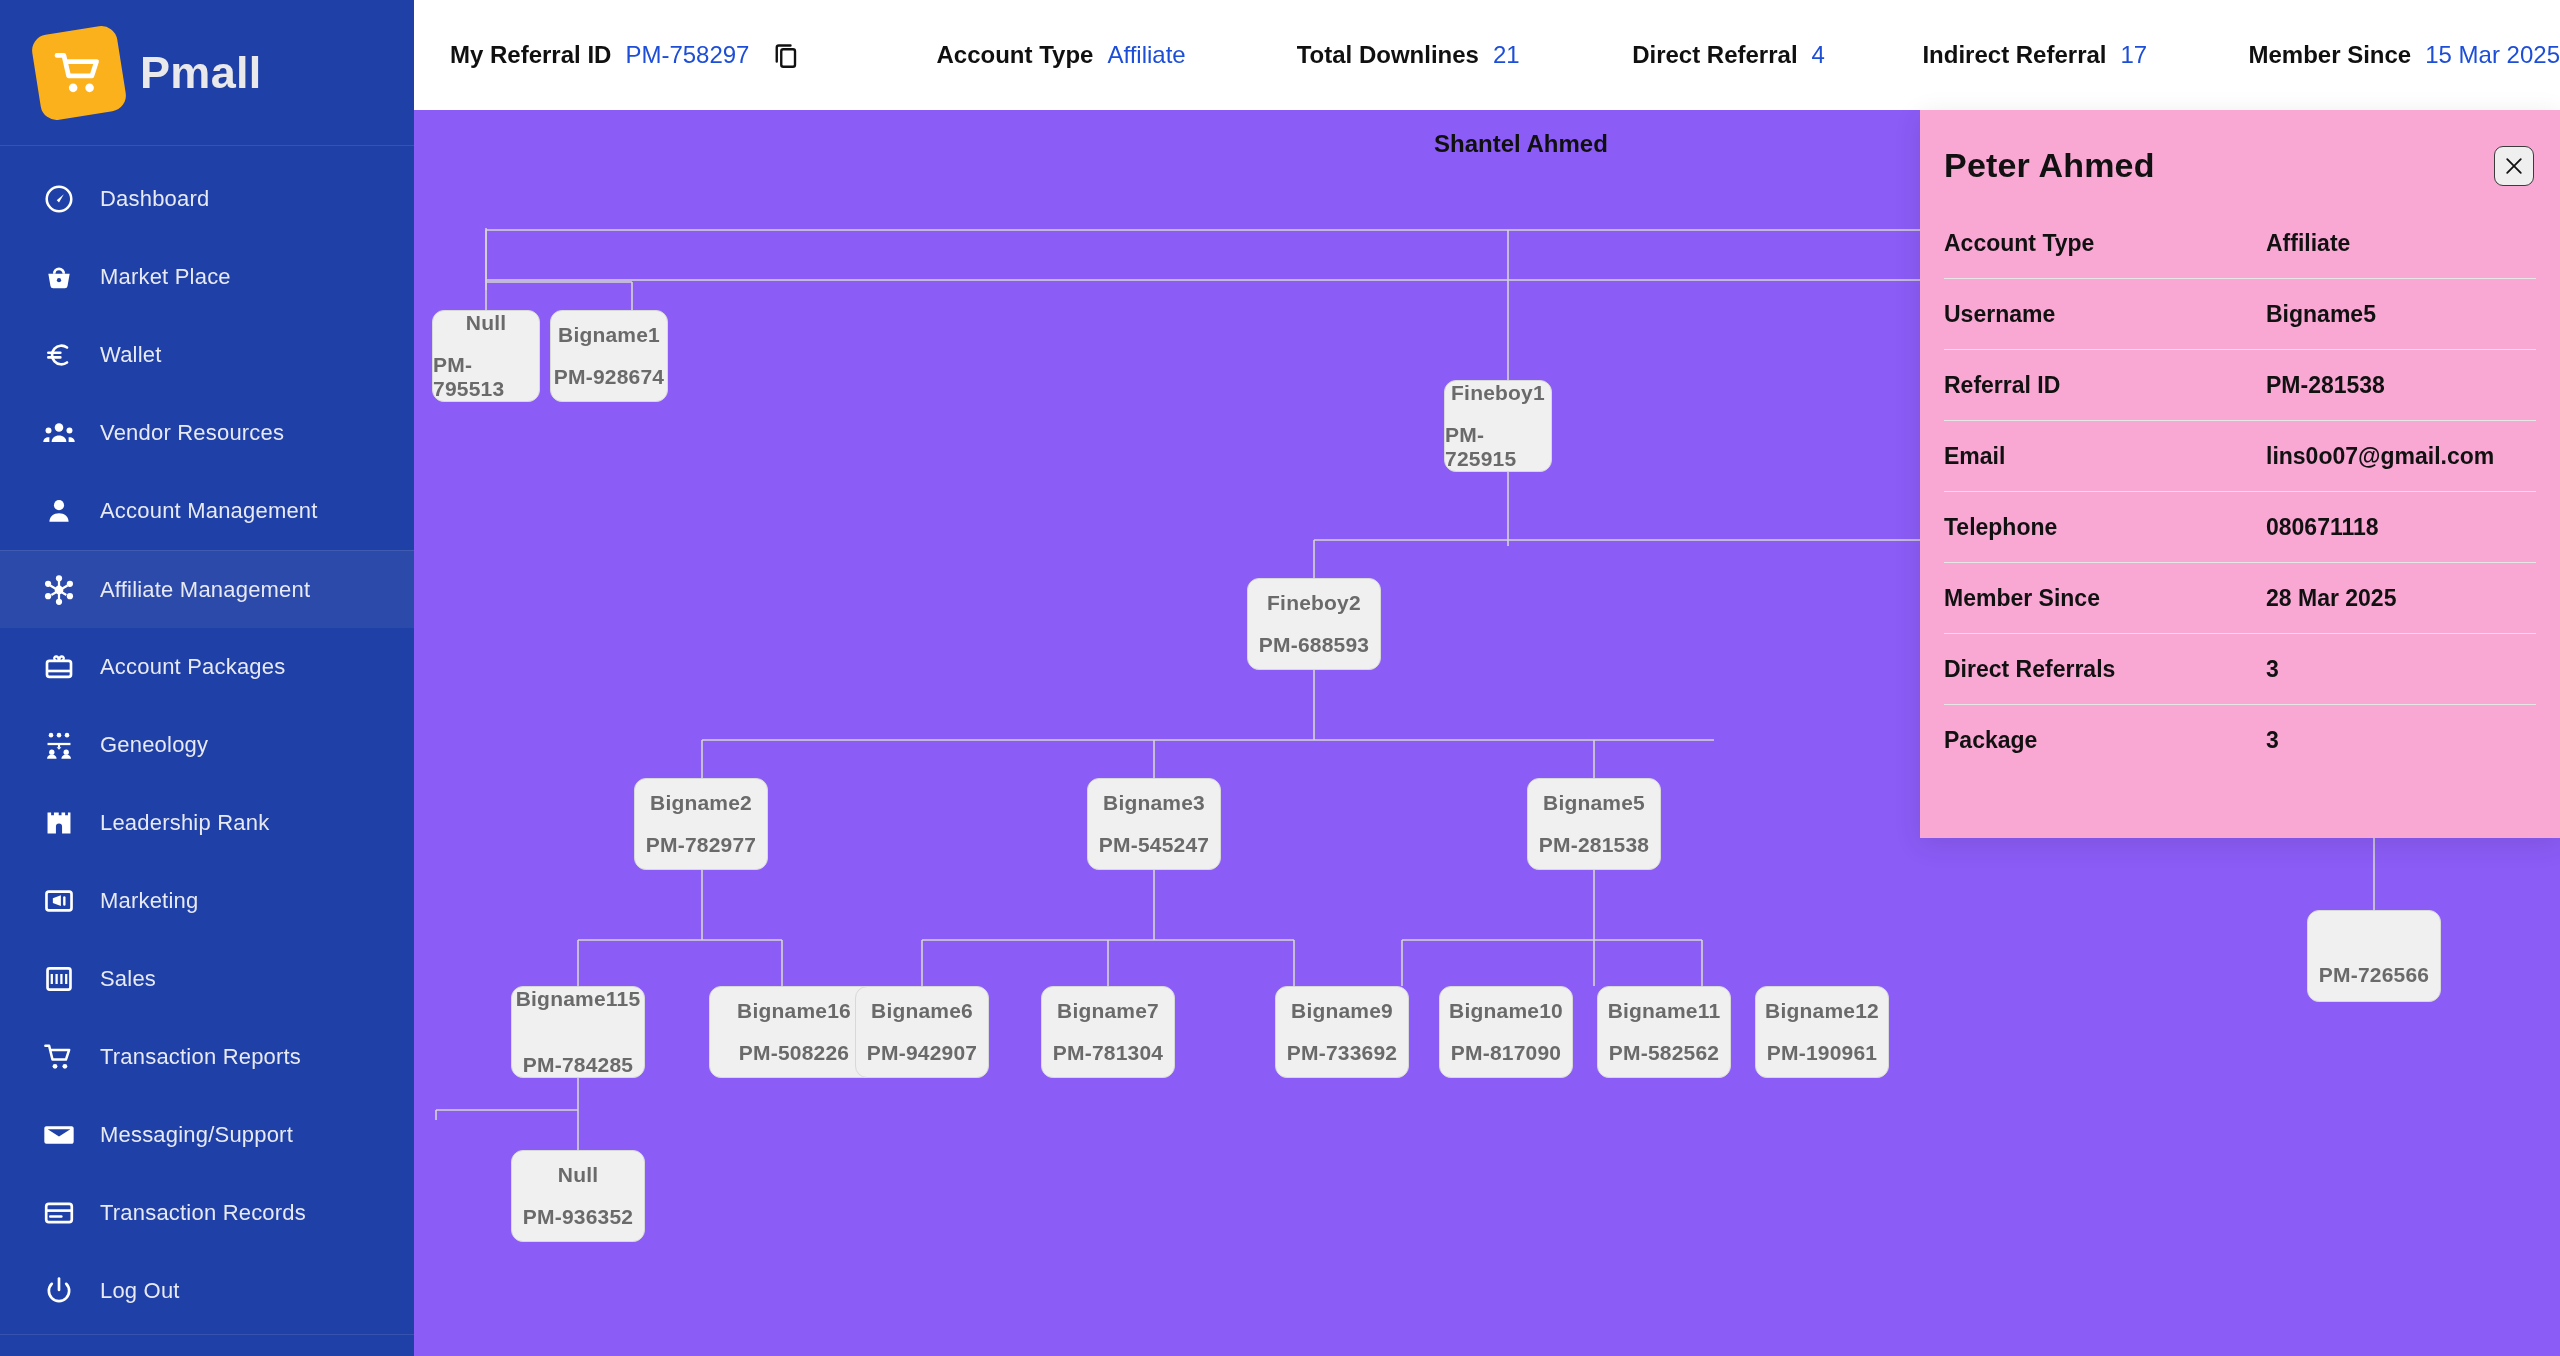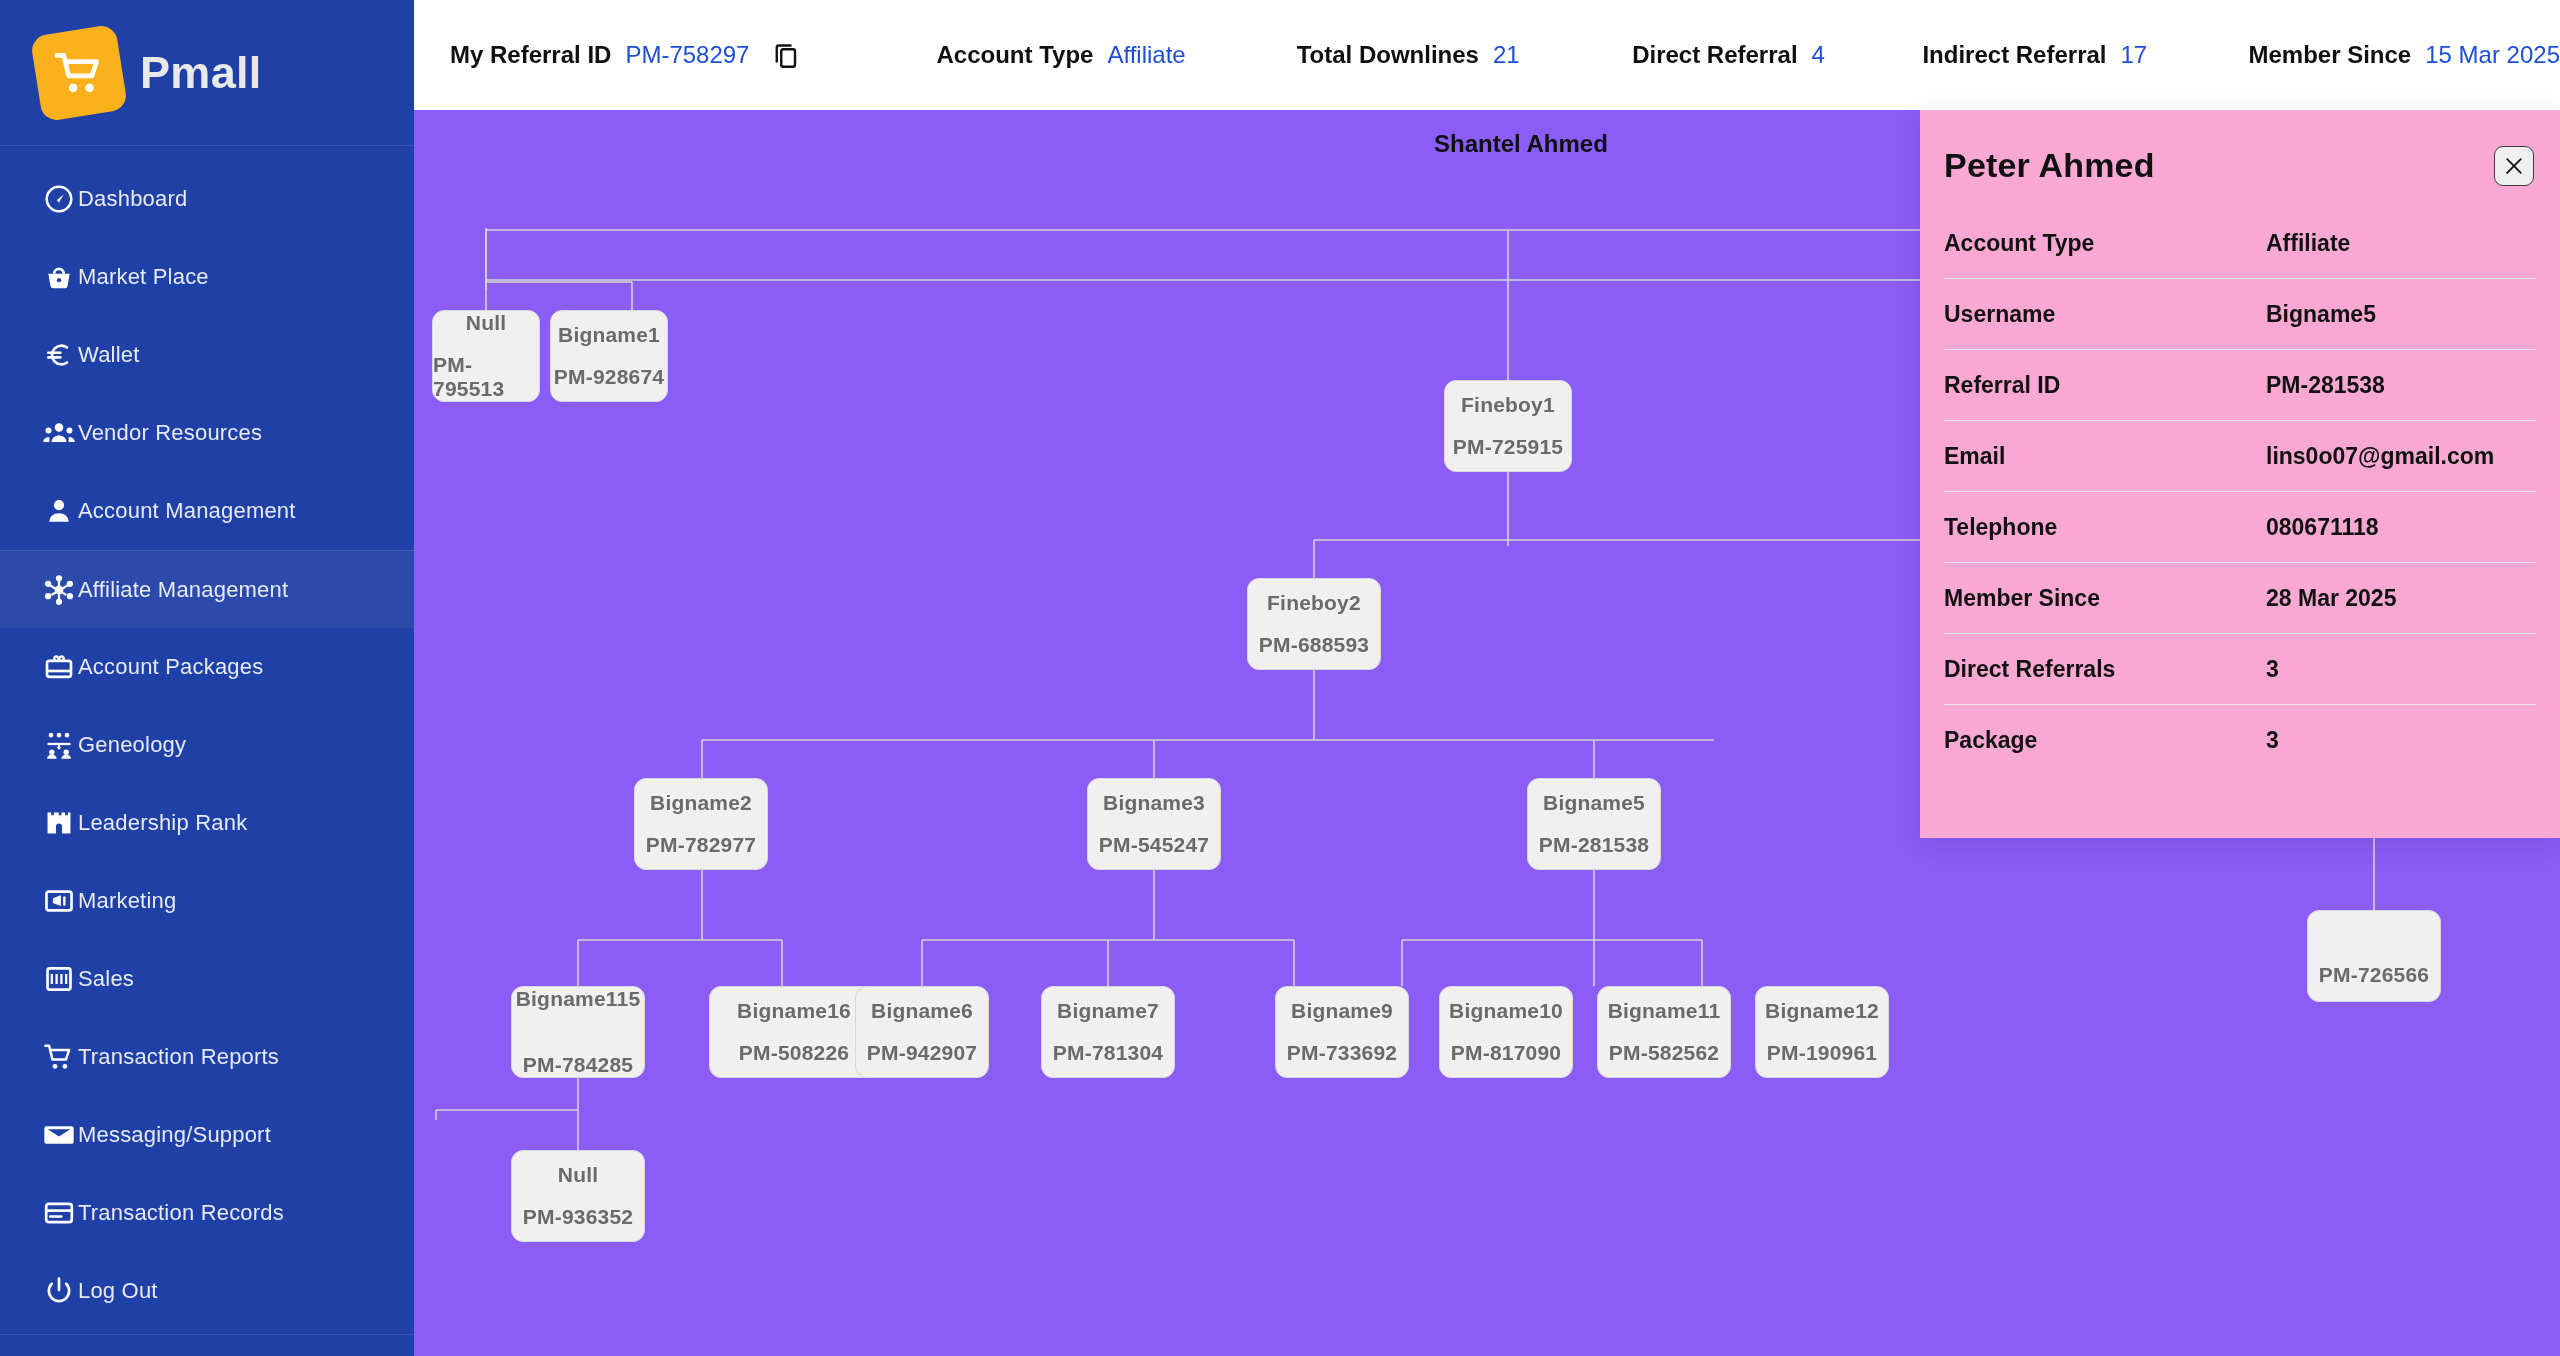--- a/index.html
+++ b/index.html
@@ -21,21 +21,21 @@
   }
   .logo-badge {
     width:86px; height:86px; border-radius:16px; background:#fbb11c;
     transform:rotate(-9deg); display:flex; align-items:center; justify-content:center;
     flex:0 0 auto;
   }
   .logo-badge svg { transform:rotate(9deg); }
   #brand-name { font-size:45px; font-weight:700; color:#e9e9ec; letter-spacing:.3px; }
 
   .nav-item {
-    display:flex; align-items:center; 
+    display:flex; align-items:center; gap:22px;
     height:78px; padding-left:40px; color:#e7e9f3;
     font-size:22px; font-weight:400; letter-spacing:.2px; cursor:pointer;
     white-space:nowrap;
   }
   .nav-item .nav-ico {
     width:38px; height:38px; flex:0 0 38px;
     display:flex; align-items:center; justify-content:center;
   }
   .nav-item.grp-start { border-top:1px solid rgba(255,255,255,.10); }
   .nav-item.active { background:rgba(255,255,255,.055); }
@@ -403,21 +403,21 @@
 
     <div class="node" style="left:18px; top:200px; width:108px; height:92px;">
       <span class="n-name">Null</span>
       <span class="n-id">PM-795513</span>
     </div>
     <div class="node" style="left:136px; top:200px; width:118px; height:92px;">
       <span class="n-name">Bigname1</span>
       <span class="n-id">PM-928674</span>
     </div>
 
-    <div class="node" style="left:1030px; top:270px; width:128px; height:92px;">
+    <div class="node" style="left:1030px; top:270px; width:108px; height:92px;">
       <span class="n-name">Fineboy1</span>
       <span class="n-id">PM-725915</span>
     </div>
 
     <div class="node" style="left:833px; top:468px; width:134px; height:92px;">
       <span class="n-name">Fineboy2</span>
       <span class="n-id">PM-688593</span>
     </div>
     <div class="node" style="left:1893px; top:468px; width:134px; height:92px;">
       <span class="n-name">Fineboy3</span>

